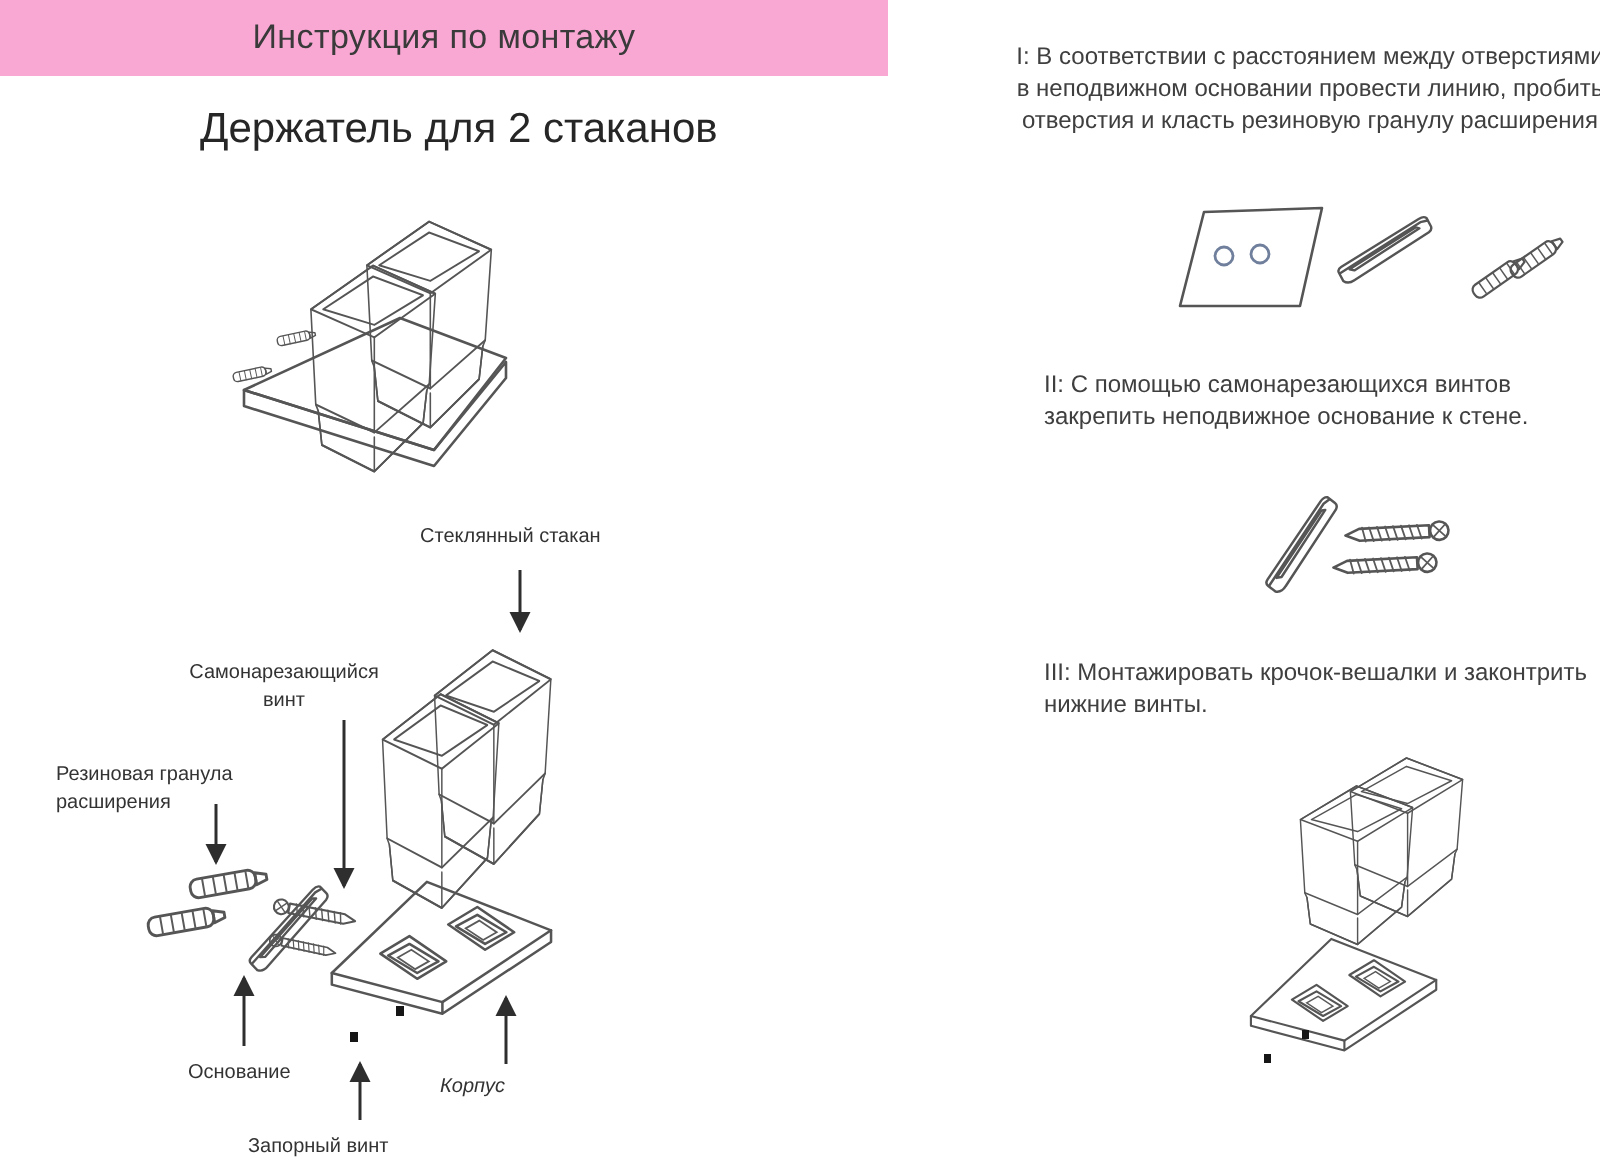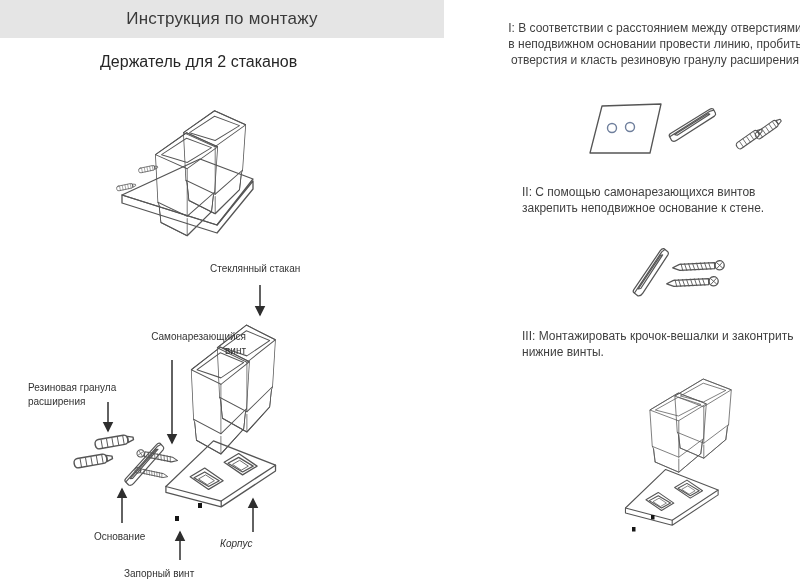--- a/index.html
+++ b/index.html
@@ -2,31 +2,31 @@
 <html><head>
 <meta charset="utf-8">
 <style>
   html,body { margin:0; padding:0; background:#ffffff; }
   .page {
     position:relative; width:800px; height:588px; background:#ffffff;
     font-family:"Liberation Sans", sans-serif; overflow:hidden;
   }
   .title-band {
     position:absolute; left:0; top:0; width:444px; height:38px;
-    background:#e5e5e5; display:flex; align-items:center; justify-content:center;
+    background:#f9a8d4; display:flex; align-items:center; justify-content:center;
   }
   .title-band span { font-size:17px; color:#3a3a3a; letter-spacing:0.2px; }
-  .subtitle { position:absolute; left:100px; top:53px; font-size:16px; color:#262626; }
+  .subtitle { position:absolute; left:100px; top:53px; font-size:21px; color:#262626; }
   .step-text { position:absolute; font-size:12px; line-height:16px; color:#3f3f3f; margin:0; }
   #step1-text { left:506px; top:20px; width:298px; text-align:center; }
   #step2-text { left:522px; top:184px; width:282px; text-align:left; }
   #step3-text { left:522px; top:328px; width:282px; text-align:left; }
   .lbl { position:absolute; font-size:10px; line-height:14px; color:#333333; }
   #lbl-glass    { left:210px; top:262px; white-space:nowrap; }
-  #lbl-screw    { left:86px;  top:330px; width:112px; text-align:right;margin-left:48px; }
+  #lbl-screw    { left:86px;  top:330px; width:112px; text-align:center; }
   #lbl-granula  { left:28px;  top:368px; width:108px; text-align:left;margin-top:13px; }
   #lbl-osnovanie{ left:94px;  top:530px; white-space:nowrap; }
   #lbl-zaporny  { left:124px; top:567px; white-space:nowrap; }
   #lbl-korpus   { left:220px; top:537px; white-space:nowrap;font-style:italic; }
   svg { position:absolute; overflow:visible; }
   .ln { stroke:#555555; stroke-width:1.3; fill:none; stroke-linejoin:round; stroke-linecap:round; }
   .thin { stroke:#5a5a5a; stroke-width:0.9; fill:none; stroke-linecap:round; }
   .arrow { stroke:#2e2e2e; stroke-width:1.5; fill:none; }
 </style>
 </head>

